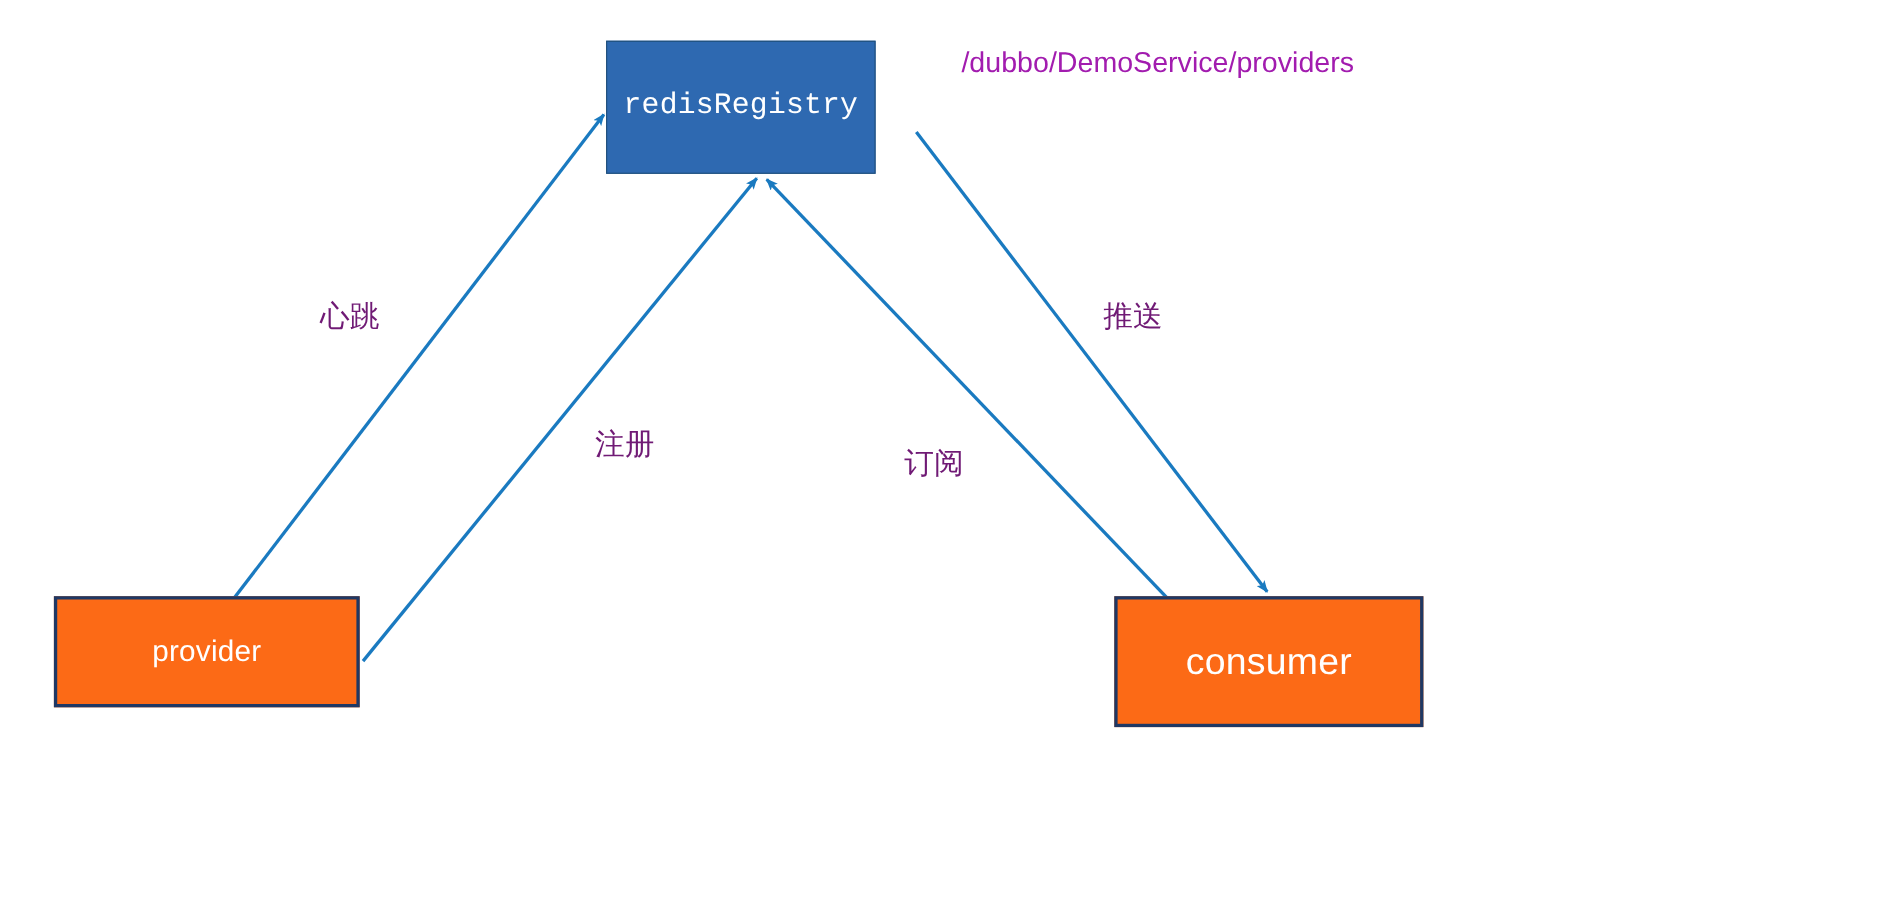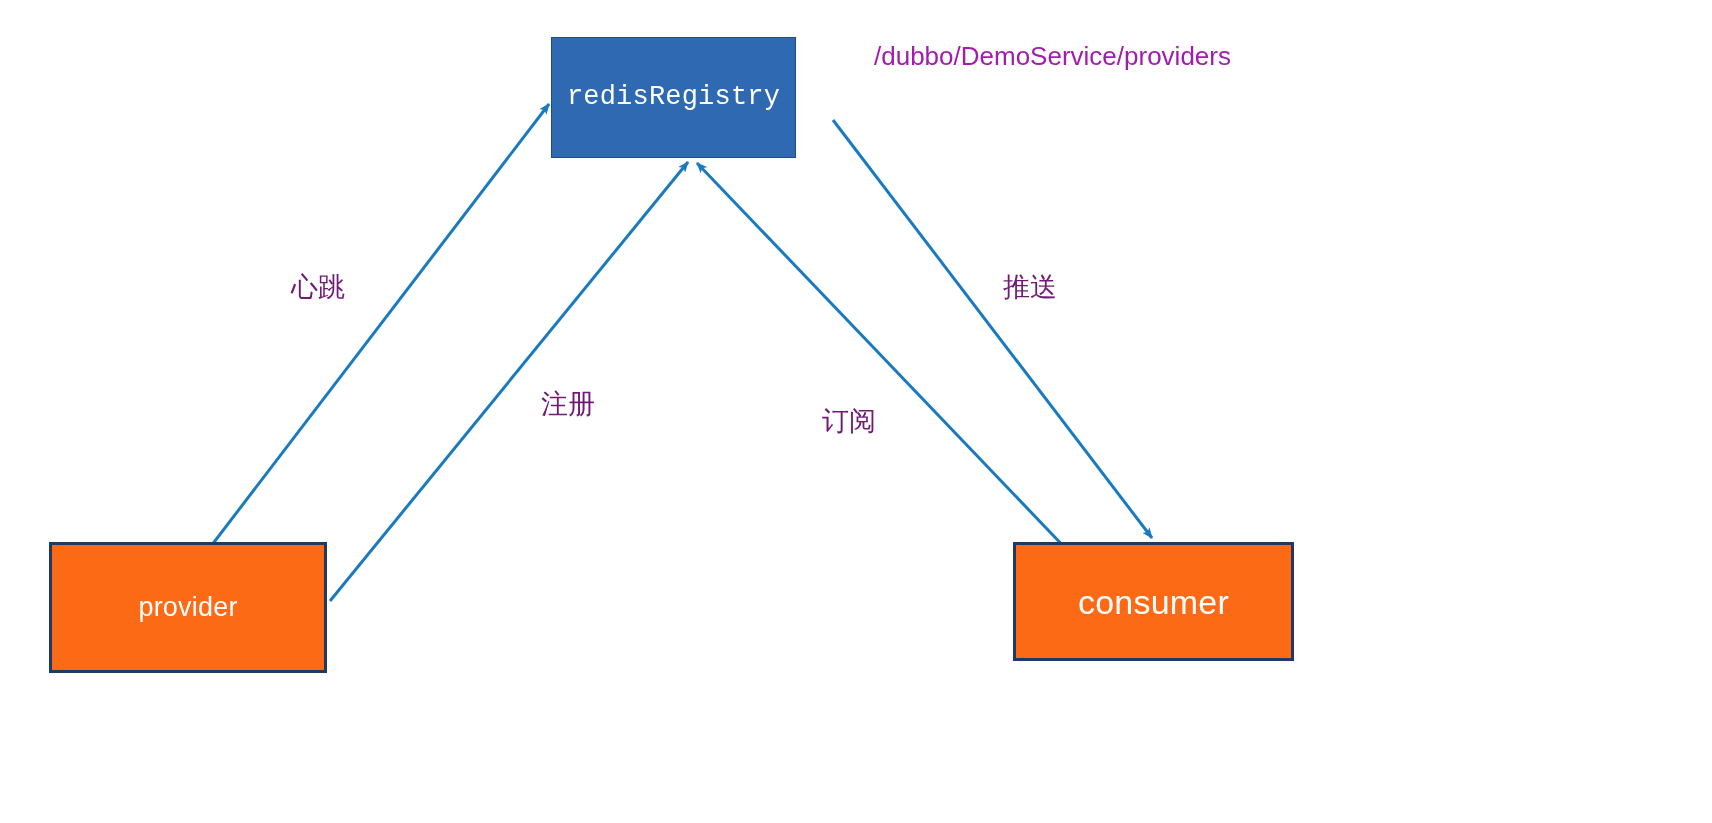--- a/index.html
+++ b/index.html
@@ -50,21 +50,21 @@
     height: 121px;
     background: #2E69B1;
     border: 1px solid #1F4E79;
     font-size: 27px;
     font-family: Liberation Mono, monospace;
   }
   #node-provider {
     left: 49px;
     top: 542px;
     width: 278px;
-    height: 131px;
+    height: 101px;
     background: #FC6A16;
     border: 3px solid #1F3864;
     font-size: 27px;
   }
   #node-consumer {
     left: 1013px;
     top: 542px;
     width: 281px;
     height: 119px;
     background: #FC6A16;

